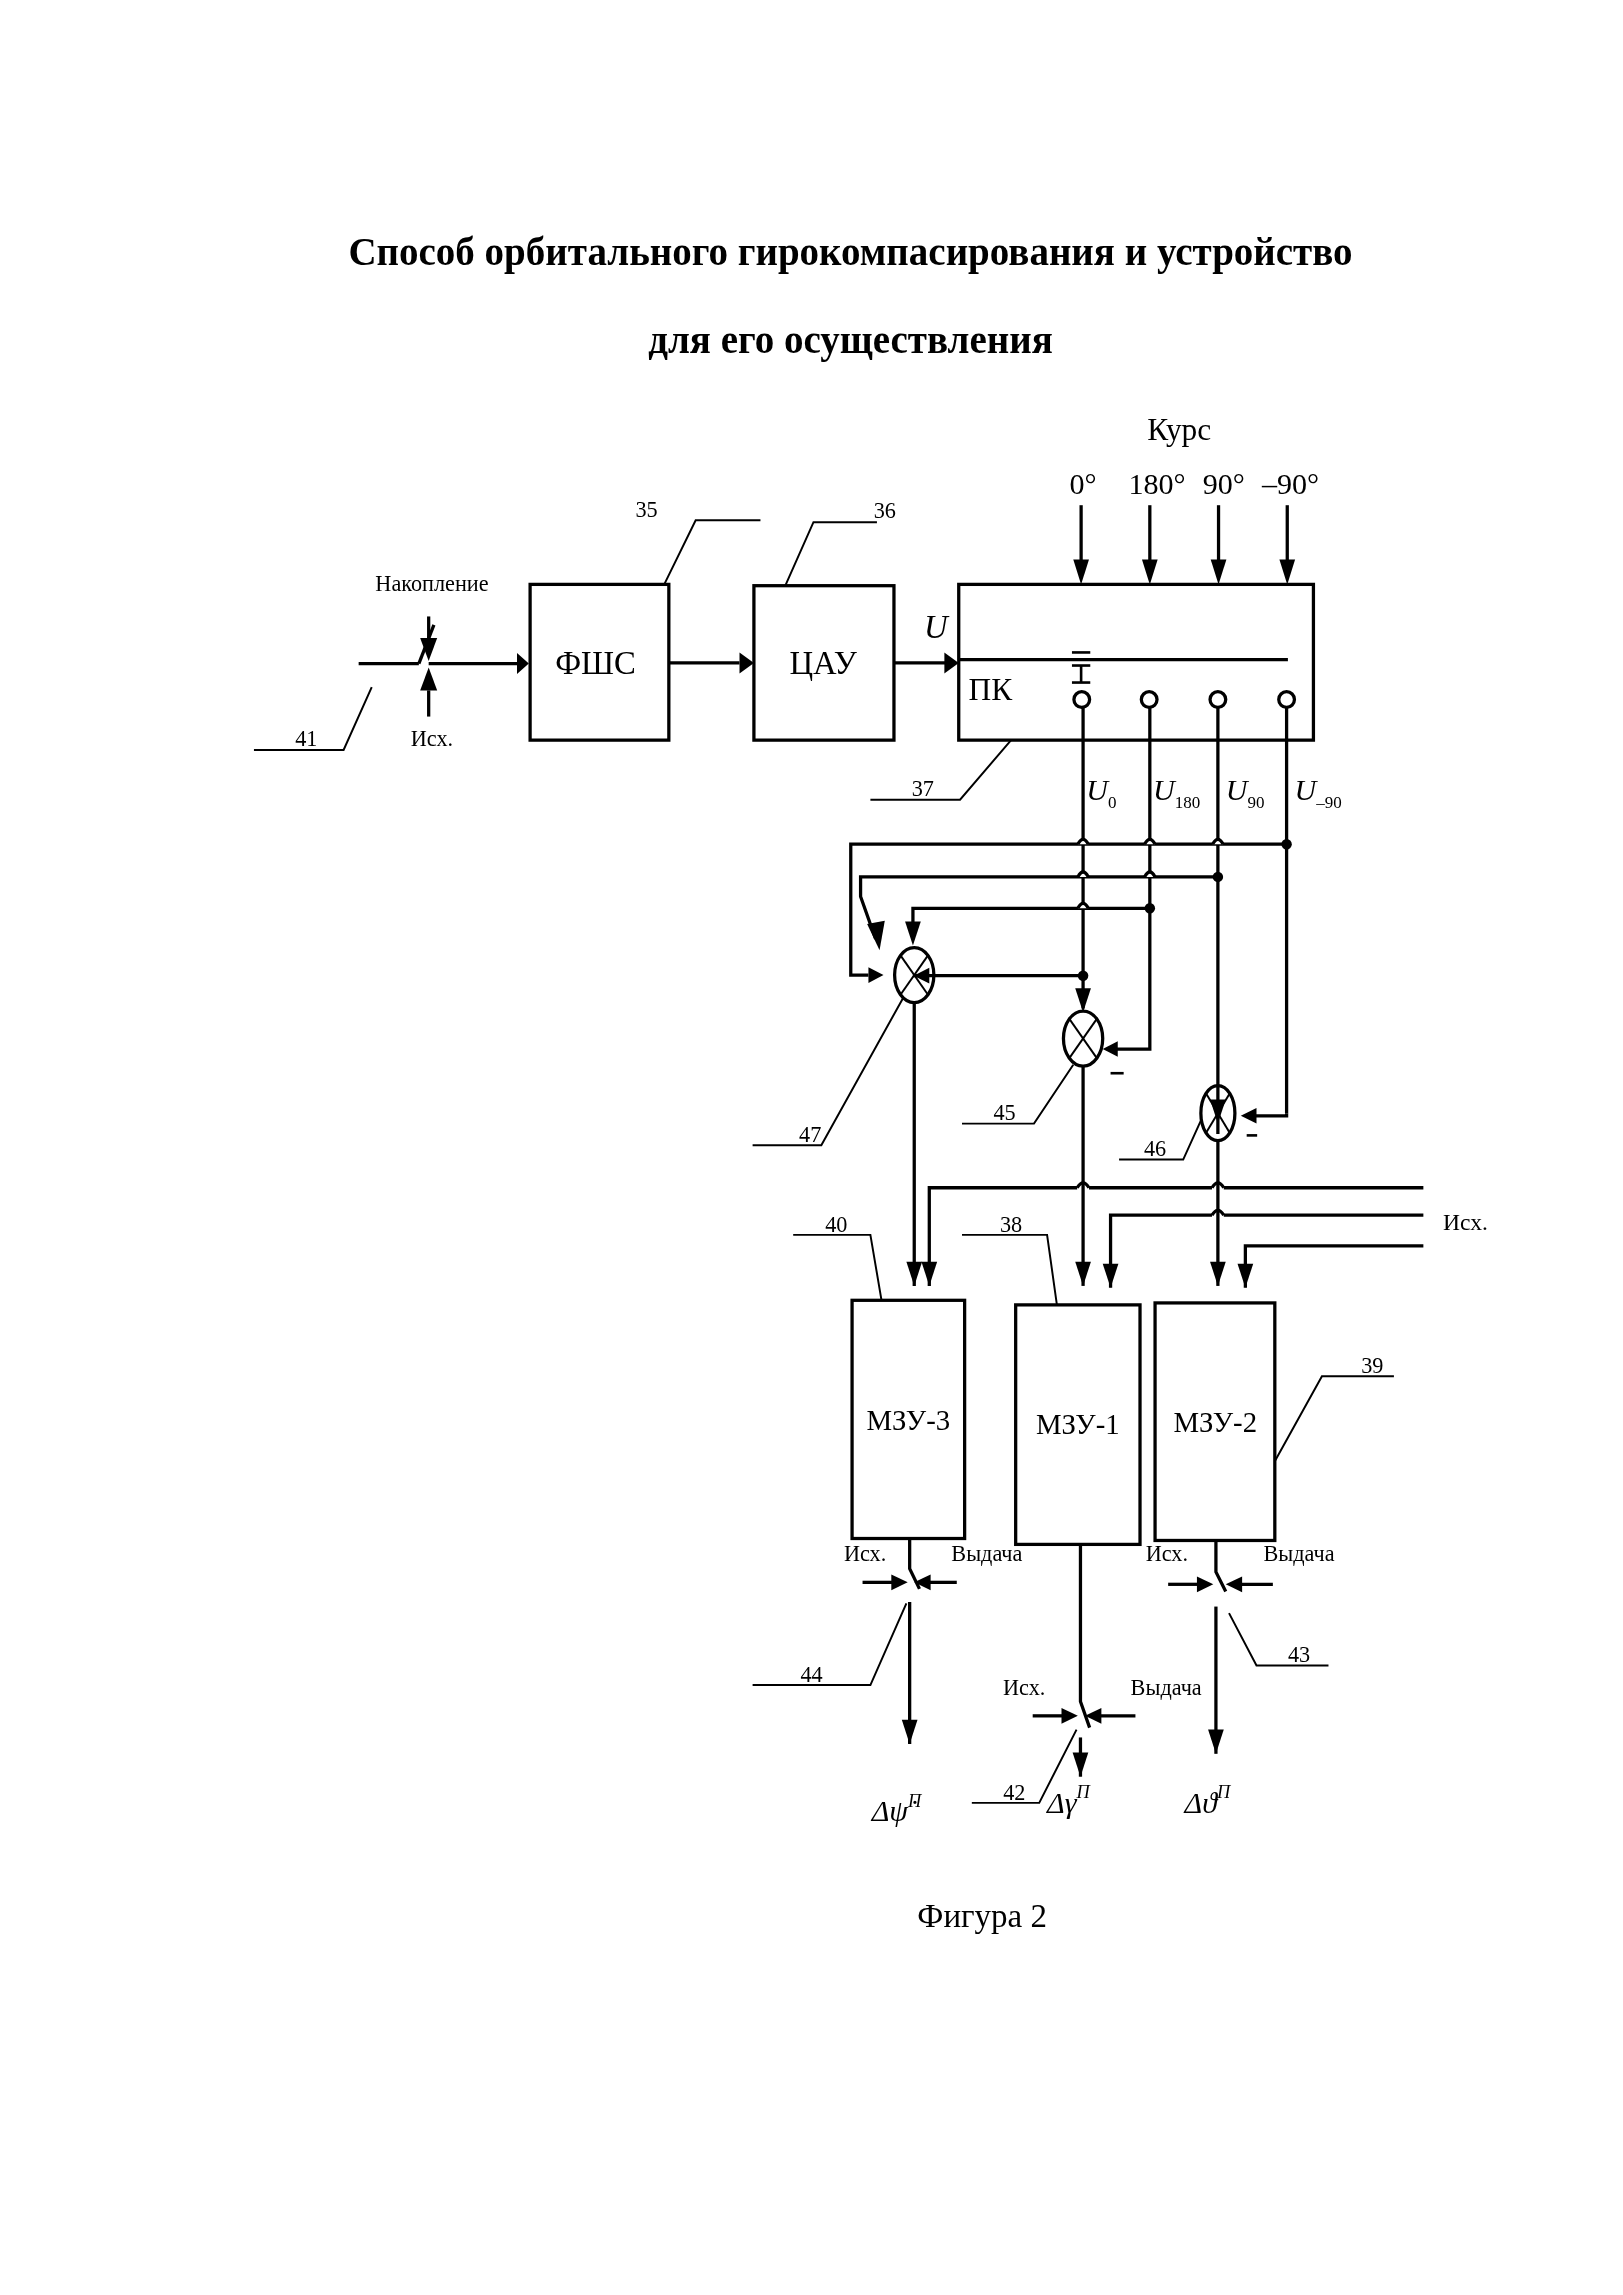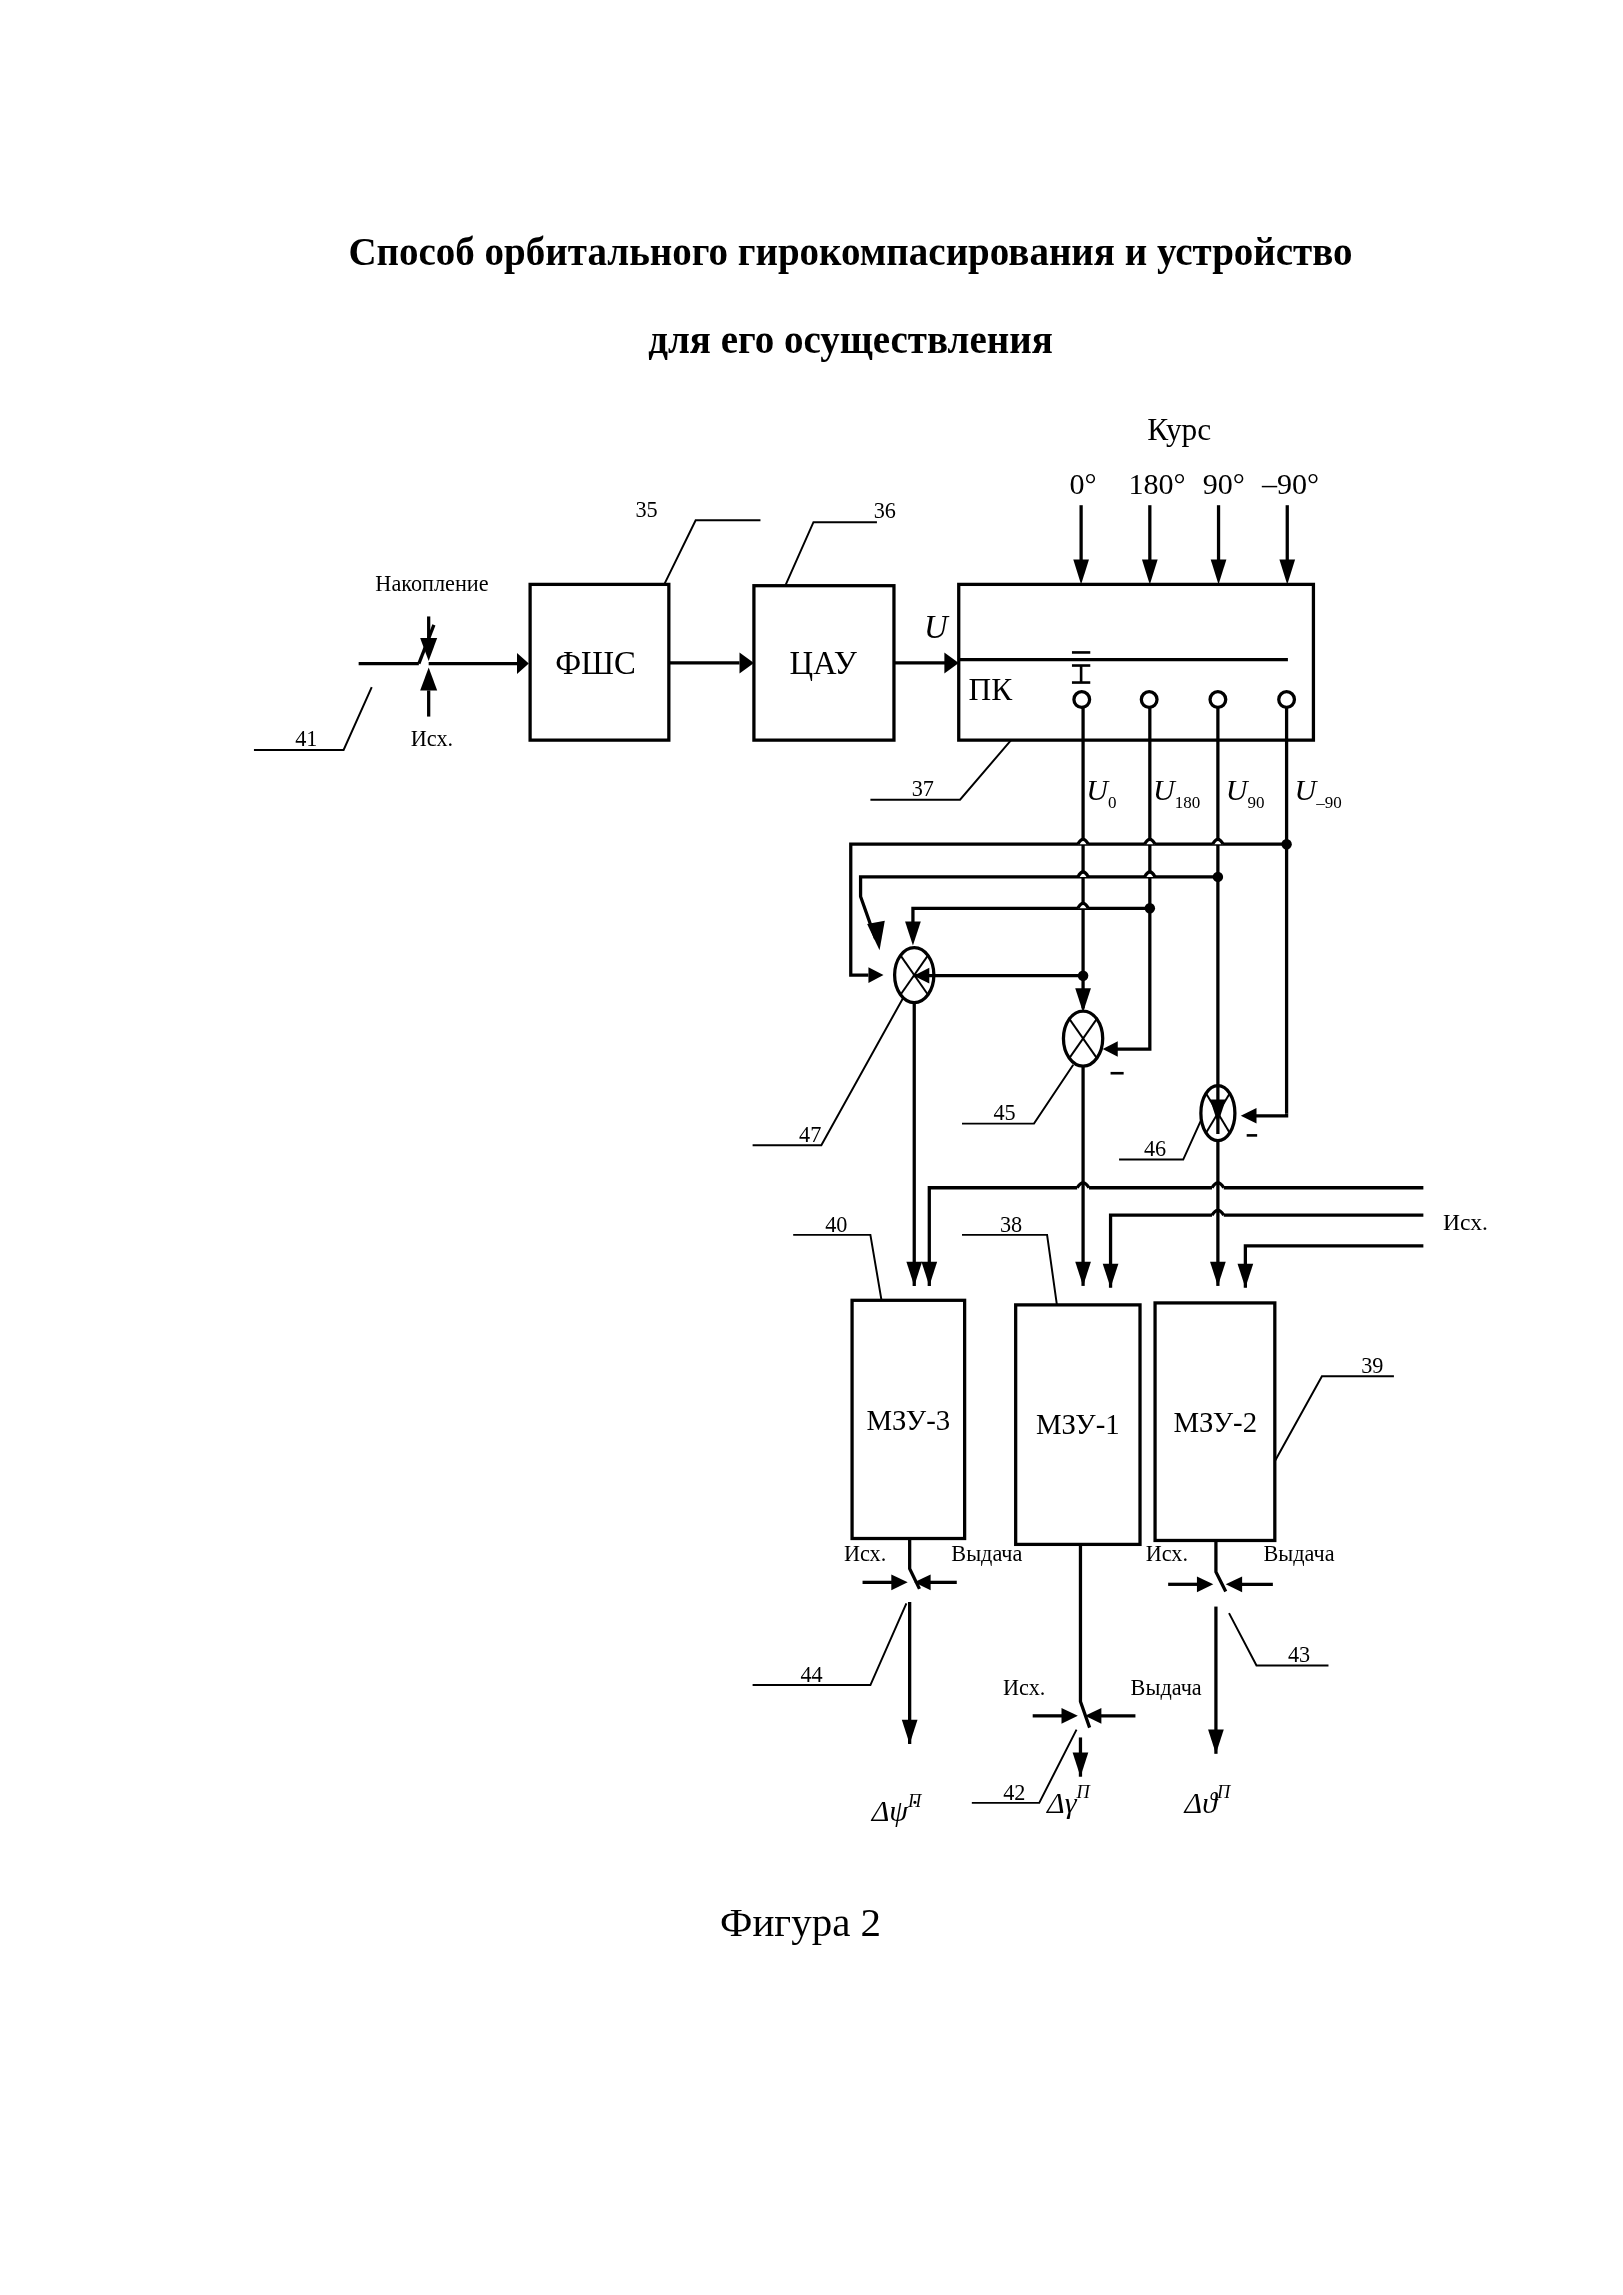--- a/index.html
+++ b/index.html
@@ -2,21 +2,21 @@
 <html style="font-size:10.5px"><head>
 <meta charset="utf-8">
 <style>
   html, body { margin:0; padding:0; background:#ffffff; }
   body { width:1623px; height:2295px; position:relative; overflow:hidden; font-family:"Liberation Serif", serif; color:#000; }
   .title { position:absolute; left:0; width:1623px; text-align:center; font-family:"Liberation Serif", serif; font-weight:bold; font-size:39px; }
   #t1 { top:229px; left:39px; }
   #t2 { top:317px; left:39px; }
   svg { position:absolute; left:0; top:0; }
   .lbl { font-family:"Liberation Serif", serif; fill:#000; }
-  .caption { position:absolute; top:1898px; left:720px; width:327px; text-align:left; font-size:41px; font-family:"Liberation Serif", serif; }
+  .caption { position:absolute; top:1898px; left:720px; width:327px; text-align:right; font-size:33px; font-family:"Liberation Serif", serif; }
 </style>
 </head>
 <body>
 
 <div class="title" id="t1">Способ орбитального гирокомпасирования и устройство</div>
 <div class="title" id="t2">для его осуществления</div>
 
 <svg width="1623" height="2295" viewBox="0 0 2480 3507">
   <defs>
     <marker id="arr" viewBox="0 0 10 10" refX="10" refY="5" markerWidth="9" markerHeight="9" orient="auto" markerUnits="userSpaceOnUse">

